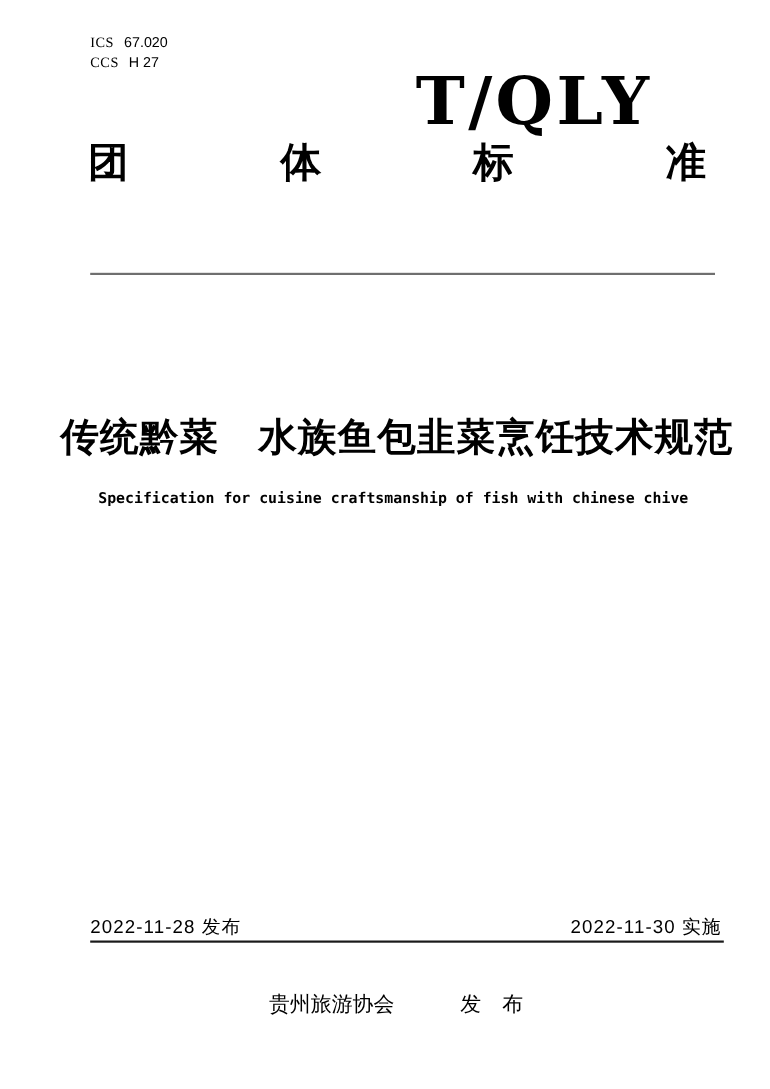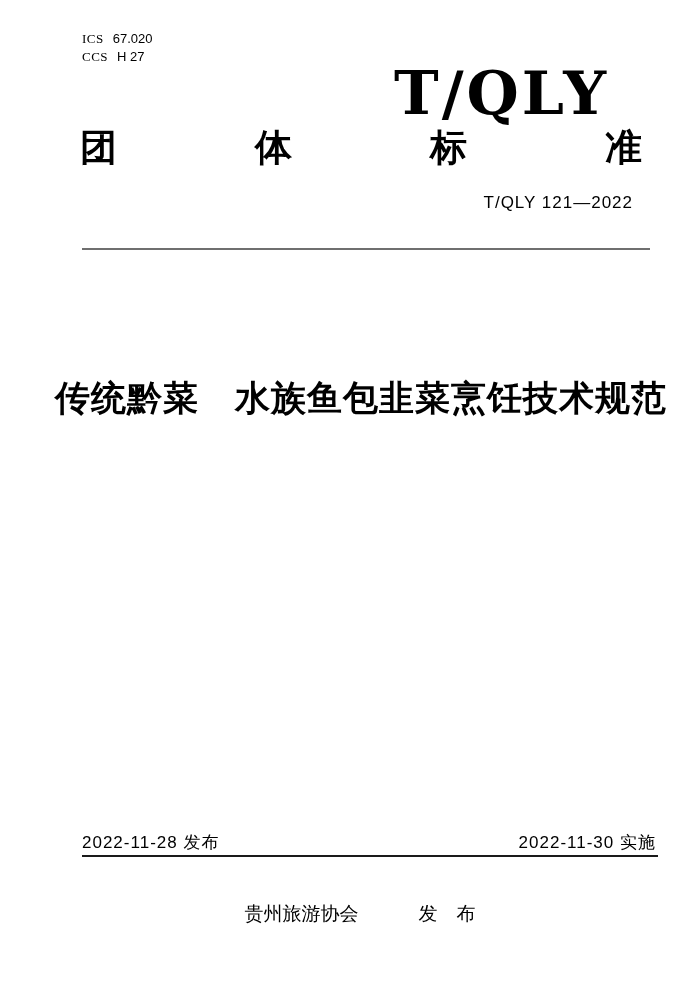--- a/index.html
+++ b/index.html
@@ -31,21 +31,20 @@
   .logo {
     position: absolute;
     left: 378px;
     top: 60px;
     font-family: "DejaVu Serif", "Liberation Serif", serif;
     font-weight: bold;
     font-size: 60px;
     line-height: 66px;
     letter-spacing: 3px;
     white-space: nowrap;
-    margin-left: 16px;
   }
   .type-row {
     position: absolute;
     left: 80px;
     top: 128px;
     width: 562px;
     display: flex;
     justify-content: space-between;
     font-size: 37px;
     line-height: 40px;
@@ -140,27 +139,27 @@
 
   <div class="logo">T/QLY</div>
 
   <div class="type-row">
     <span>团</span>
     <span>体</span>
     <span>标</span>
     <span>准</span>
   </div>
 
-  <div class="std-number">T/QLY 121—2022</div>
 
   <div class="separator-rule"></div>
 
   <div class="title-cn">传统黔菜　水族鱼包韭菜烹饪技术规范</div>
 
   <div class="title-en">
+    <div>Specification for cuisine craftsmanship of fish with chinese chive</div>
   </div>
 
   <div class="dates-row">
     <span>2022-11-28 发布</span>
     <span>2022-11-30 实施</span>
   </div>
 
   <div class="dates-rule"></div>
 
   <div class="publisher-row">

